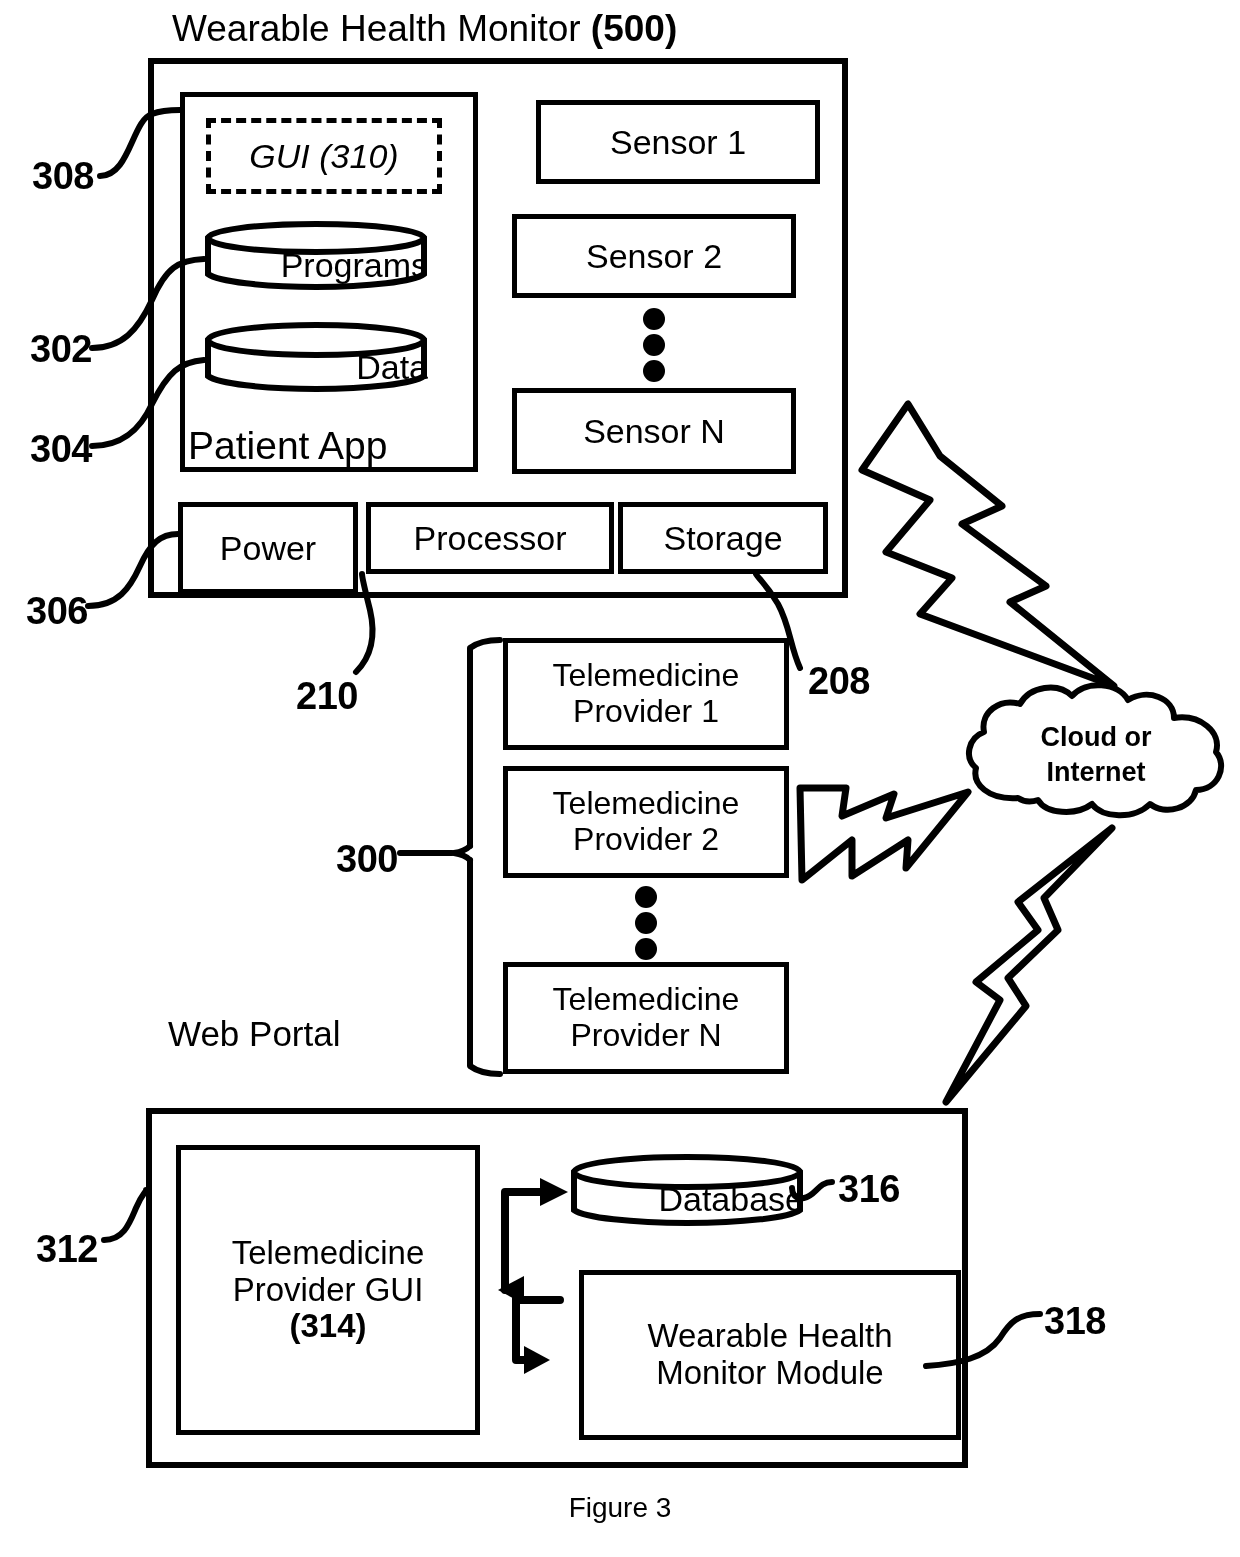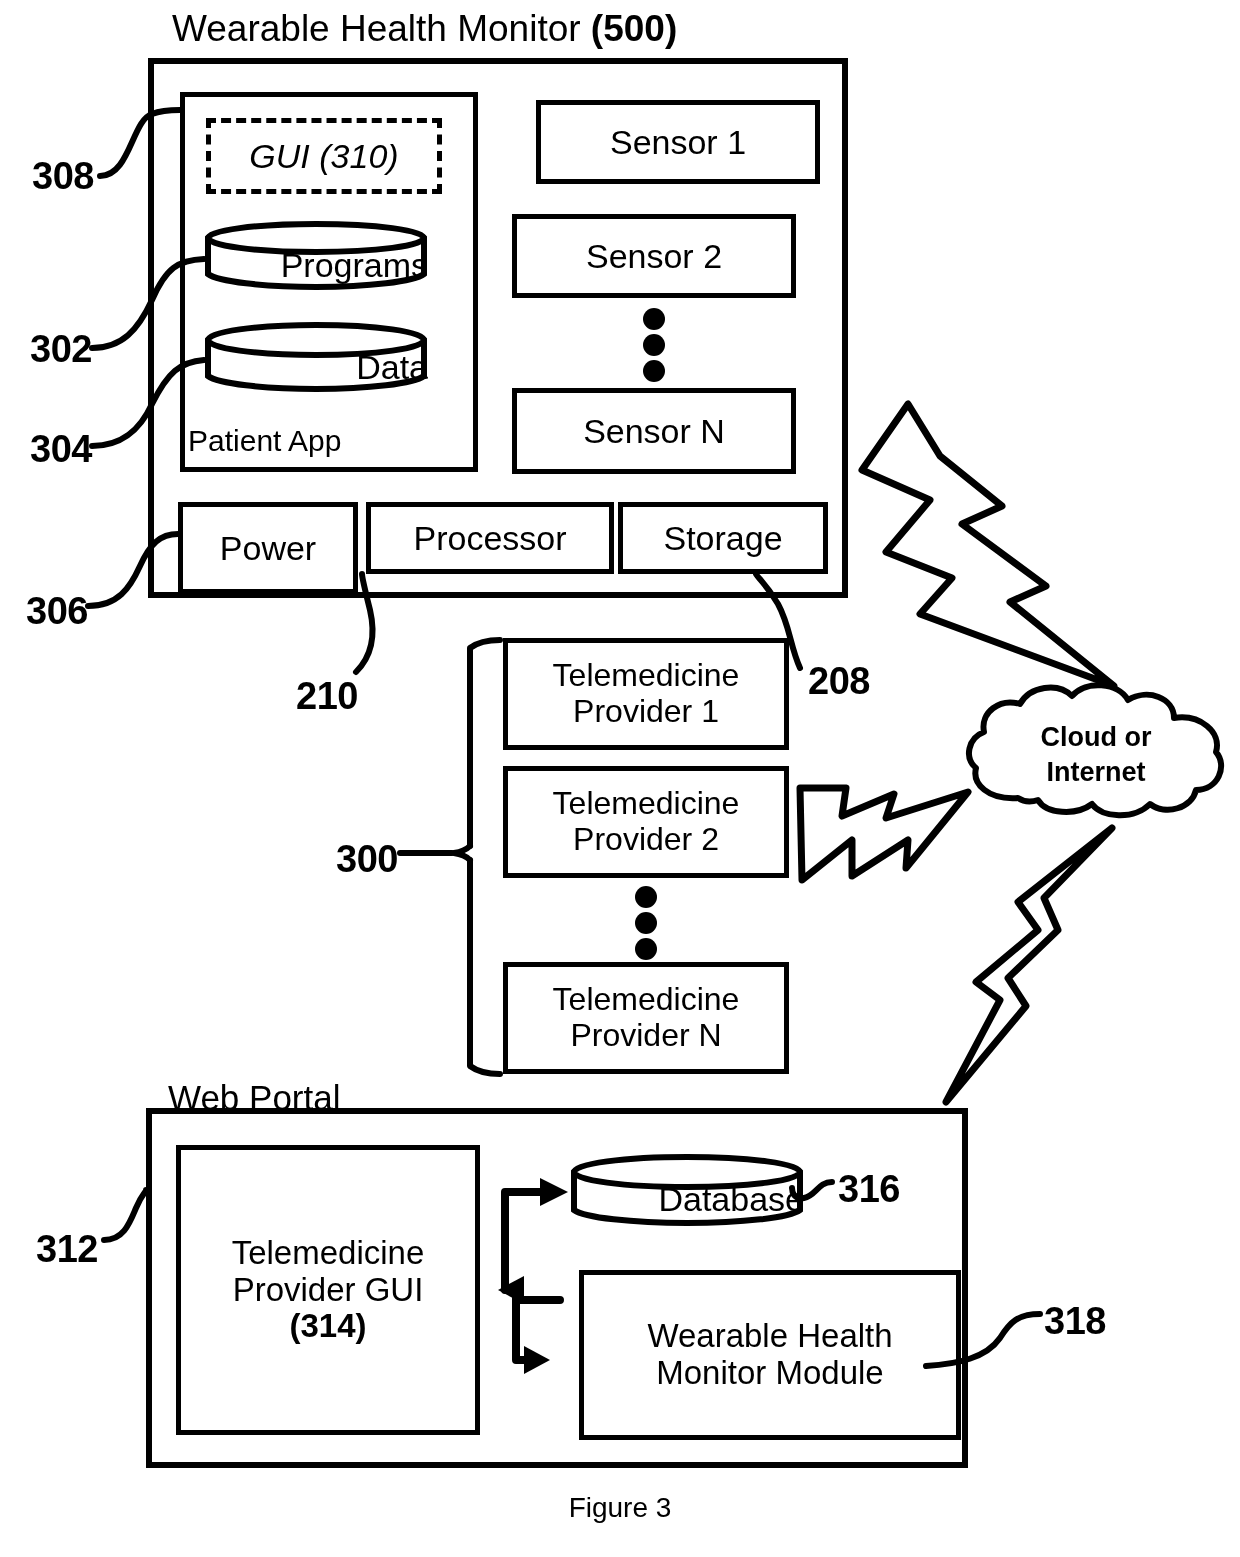--- a/index.html
+++ b/index.html
@@ -110,21 +110,21 @@
 <div id="page">
 
   <div class="title-txt" style="left:172px; top:8px;">
     <span>Wearable Health Monitor</span>
     <b>(500)</b>
   </div>
 
   <div class="outer" style="left:148px; top:58px; width:700px; height:540px;"></div>
 
   <div class="outer" style="left:180px; top:92px; width:298px; height:380px; border-width:5px;"></div>
-  <div class="plain-label" style="left:188px; top:424px; font-size:30px;">Patient App</div>
+  <div class="plain-label" style="left:188px; top:424px; font-size:39px;">Patient App</div>
 
   <div class="dashedbox" style="left:206px; top:118px; width:236px; height:76px;">
     <span style="font-weight:normal;font-style:italic;">GUI (310)</span>
   </div>
 
   <div class="cyl" style="left:204px; top:220px; width:224px; height:72px;">
     <svg width="224" height="72" viewBox="0 0 224 72">
       <path d="M4 18 L4 54 A110 16 0 0 0 220 54 L220 18 A110 16 0 0 0 4 18 Z" fill="#fff" stroke="#000" stroke-width="6"></path>
       <ellipse cx="112" cy="18" rx="108" ry="14" fill="#fff" stroke="#000" stroke-width="6"></ellipse>
     </svg>
@@ -206,21 +206,21 @@
                C174 140 142 138 132 124
                C116 136 86 134 78 120
                C72 122 64 122 58 118 Z" fill="#fff" stroke="#000" stroke-width="6" stroke-linejoin="round"></path>
     </svg>
     <div class="cloud-text" style="top:40px;">
       <span class="bx-txt">Cloud or</span>
       <span class="bx-txt">Internet</span>
     </div>
   </div>
 
-  <div class="plain-label" style="left:168px; top:1078px; font-size:35px;">Web Portal</div>
+  <div class="plain-label" style="left:168px; top:1014px; font-size:35px;">Web Portal</div>
   <div class="outer" style="left:146px; top:1108px; width:822px; height:360px;"></div>
 
   <div class="refnum" style="left:36px; top:1228px;">312</div>
   <div class="refnum" style="left:838px; top:1168px;">316</div>
   <div class="refnum" style="left:1044px; top:1300px;">318</div>
 
   <div class="box" style="left:176px; top:1145px; width:304px; height:290px; font-size:33px; flex-direction:column; border-width:5px;">
     <span class="bx-txt">Telemedicine</span>
     <span class="bx-txt">Provider GUI</span>
     <span class="bx-txt" style="font-weight:bold; margin-top:0;">(314)</span>

